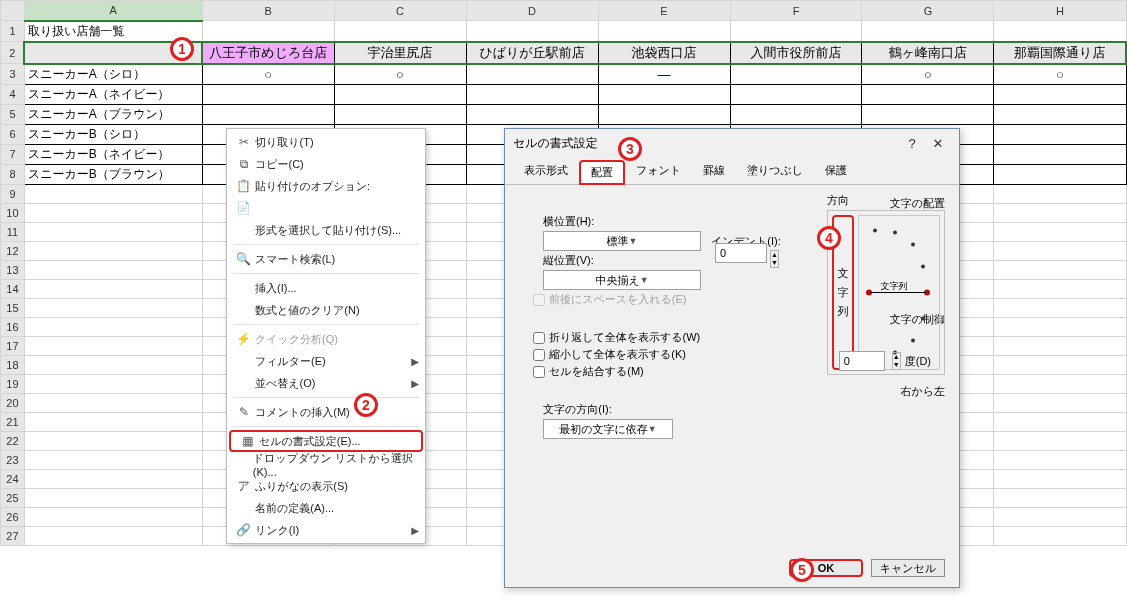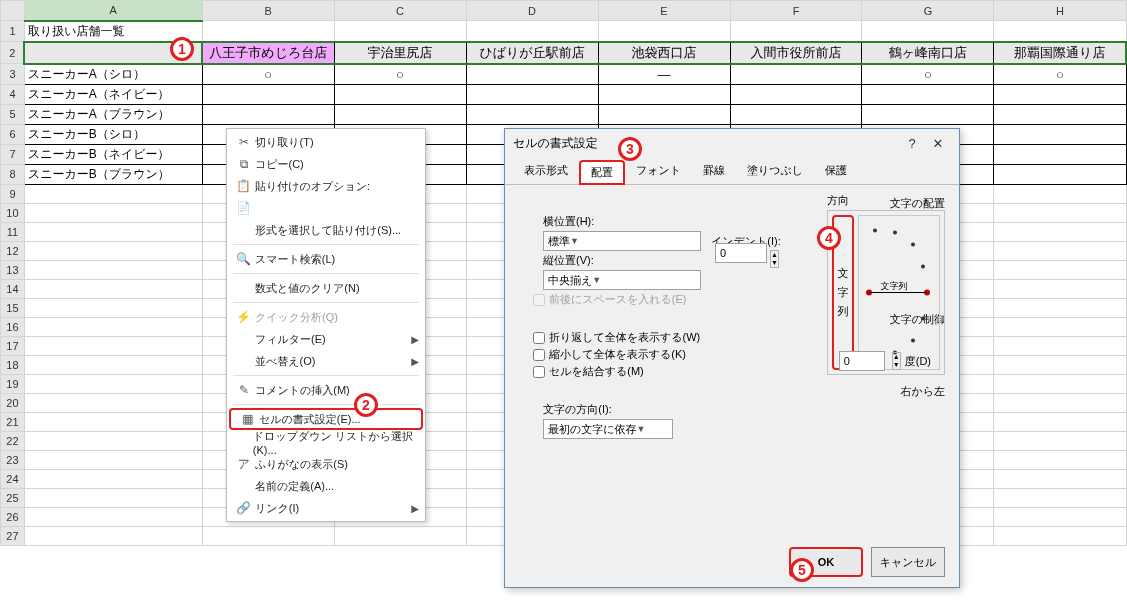--- a/index.html
+++ b/index.html
@@ -34,38 +34,38 @@
 .dialog .titlebar { height: 28px; display: flex; align-items: center; padding: 0 8px; font-size: 12px; }
 .dialog .titlebar .spacer { flex: 1; }
 .dialog .titlebar .tbtn { width: 26px; text-align: center; color: #333; font-size: 13px; }
 .tabs { display: flex; padding: 2px 8px 0 8px; border-bottom: 1px solid #bdbdbd; }
 .tabs .tab { padding: 3px 10px; font-size: 11px; border: 1px solid transparent; border-bottom: none; margin-right: 0px; }
 .tabs .tab.active { background: #fff; border: 2px solid #e02020; border-radius: 4px 4px 0 0; position: relative; top: 1px; }
 .dlgbody { padding: 6px 14px 10px 14px; background: #f0f0f0; height: 360px; position: relative; }
 .section-label { font-size: 11px; margin: 5px 0 3px 0; color: #000; text-align: right; }
 .formrow { display: flex; align-items: center; margin: 2px 0 2px 24px; font-size: 11px; }
 .formrow label { width: 66px; }
-.combo { width: 158px; height: 20px; border: 1px solid #a0a0a0; background: #fff; display: inline-flex; align-items: center; justify-content: flex-start; padding: 0 4px; font-size: 11px; }
+.combo { width: 158px; height: 20px; border: 1px solid #a0a0a0; background: #fff; display: inline-flex; align-items: center; justify-content: center; padding: 0 4px; font-size: 11px; }
 .combo .dd { font-size: 9px; color: #555; }
 .spin { width: 52px; height: 20px; border: 1px solid #a0a0a0; background: #fff; display: inline-flex; align-items: center; padding: 0 4px; margin-left: 6px; }
 .spinbtns { display:inline-flex; flex-direction:column; font-size:7px; line-height:8px; margin-left:3px; border:1px solid #b0b0b0; }
 .chk { display: flex; align-items: center; margin: 2px 0 2px 14px; font-size: 11px; }
 .chk input { margin-right: 4px; width: 12px; height: 12px; }
 
 
 .orient-group { position: absolute; top: 8px; right: 14px; width: 118px; }
 .orient-label { font-size: 11px; margin-bottom: 2px; }
 .orient-body { border: 1px solid #c0c0c0; padding: 4px; height: 165px; display: flex; gap: 4px; position: relative; }
 .orient-vert { width: 22px; border: 2px solid #e02020; border-radius: 4px; display: flex; flex-direction: column; align-items: center; justify-content: center; font-size: 11px; gap: 4px; padding: 6px 0; }
 .orient-clock { flex: 1; border: 1px solid #c8c8c8; position: relative; }
 .orient-clock svg { width: 100%; height: 100%; }
 .orient-deg { position: absolute; bottom: 4px; right: 14px; display: flex; align-items: center; gap: 4px; font-size: 11px; }
 
 .dlgfooter { position: absolute; bottom: 10px; right: 14px; display: flex; gap: 8px; }
-.dlgbtn { width: 74px; height: 30px; border: 1px solid #8a8a8a; background: #e9e9e9; font-size: 11px; }
+.dlgbtn { width: 74px; height: 18px; border: 1px solid #8a8a8a; background: #e9e9e9; font-size: 11px; }
 .dlgbtn.ok { border: 2px solid #e02020; border-radius: 4px; font-weight: bold; }
 
 
 .callout { position: absolute; width: 24px; height: 24px; border: 3px solid #e02020; border-radius: 50%; background: #fff; color: #e02020; font-weight: bold; font-size: 14px; display: flex; align-items: center; justify-content: center; z-index: 100; }
 </style>
 </head>
 <body>
 
 <table class="sheet">
 <thead>
@@ -402,20 +402,24 @@
     <div class="item">
       <span class="icon"></span>
       <span>形式を選択して貼り付け(S)...</span>
     </div>
     <div class="sep"></div>
     <div class="item">
       <span class="icon">🔍</span>
       <span>スマート検索(L)</span>
     </div>
     <div class="sep"></div>
+    <div class="item">
+      <span class="icon"></span>
+      <span>挿入(I)...</span>
+    </div>
     <div class="item">
       <span class="icon"></span>
       <span>数式と値のクリア(N)</span>
     </div>
     <div class="sep"></div>
     <div class="item disabled">
       <span class="icon">⚡</span>
       <span>クイック分析(Q)</span>
     </div>
     <div class="item">

